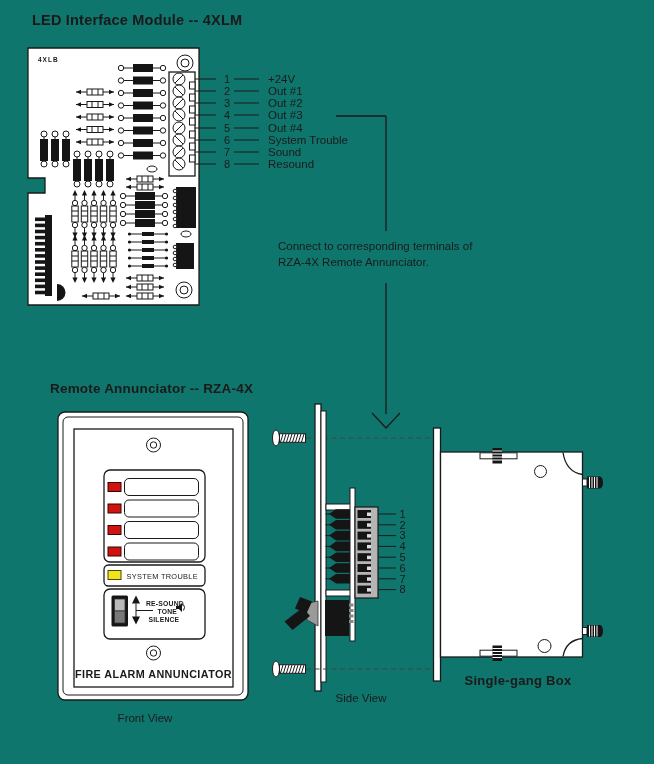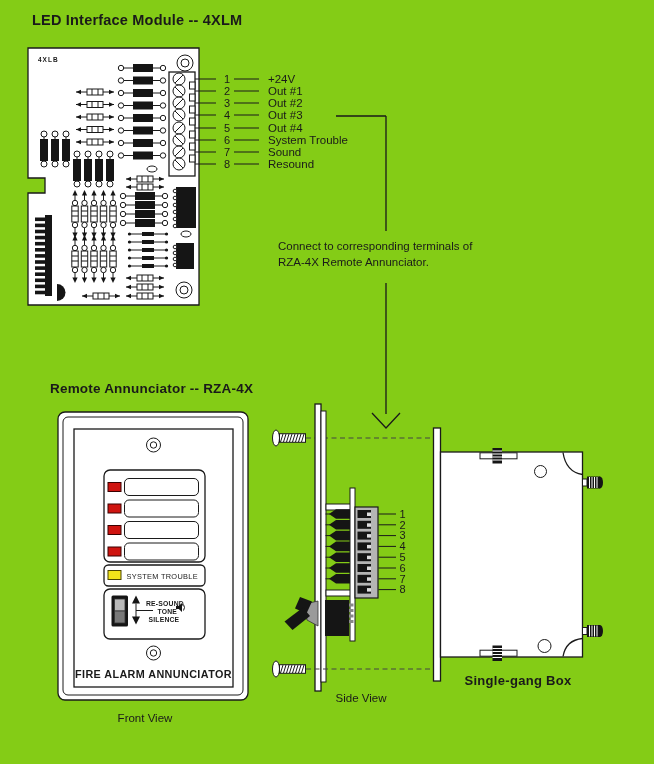--- a/index.html
+++ b/index.html
@@ -1,16 +1,16 @@
 <!DOCTYPE html>
 <html><head>
 <meta charset="utf-8">
 <style>
   html,body{margin:0;padding:0;background:#ffffff;}
-  .stage{position:relative;width:654px;height:764px;background:#84cc16;overflow:hidden;
+  .stage{position:relative;width:654px;height:764px;background:#0f766e;overflow:hidden;
          font-family:"Liberation Sans",sans-serif;}
   svg{position:absolute;top:0;left:0;}
   svg text{font-family:"Liberation Sans",sans-serif;fill:#1a1a1a;}
   .ln{stroke:#1a1a1a;stroke-width:1.3;fill:none;}
   .lnthin{stroke:#1a1a1a;stroke-width:1;fill:none;}
   .fw{fill:#ffffff;stroke:#1a1a1a;stroke-width:1.3;}
   .fwthin{fill:#ffffff;stroke:#1a1a1a;stroke-width:1;}
   .fb{fill:#151515;stroke:none;}
   .title{font-size:14.5px;font-weight:700;letter-spacing:.2px;}
   .title2{font-size:13.5px;font-weight:700;letter-spacing:.2px;}

